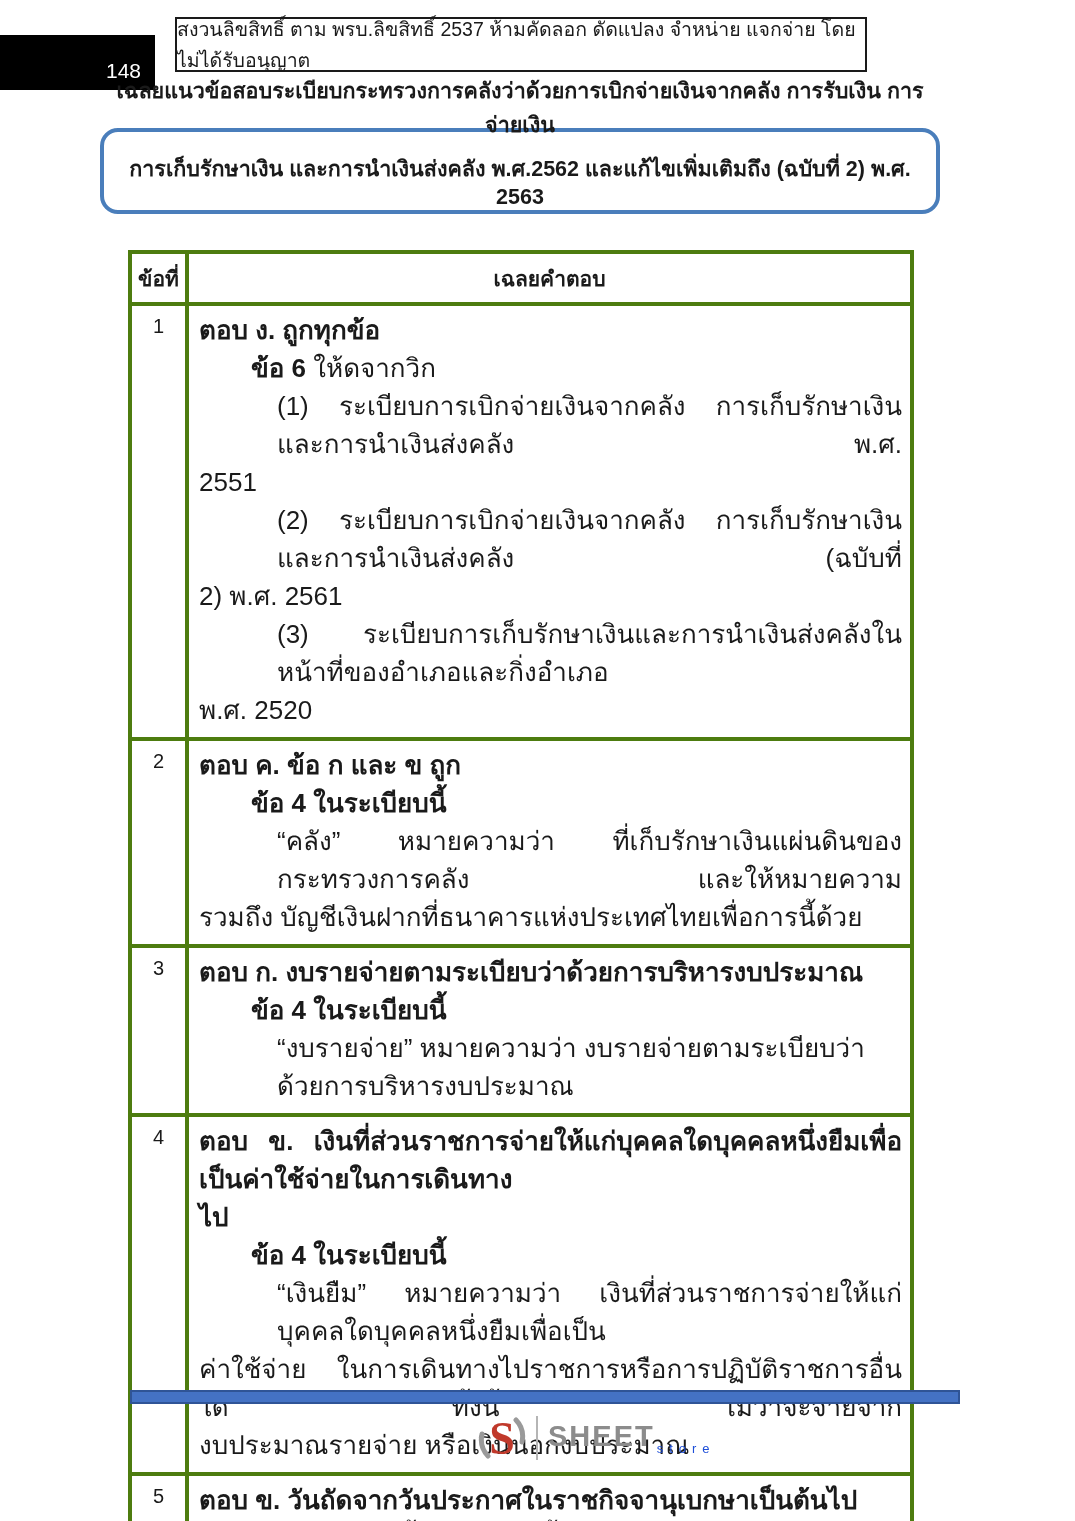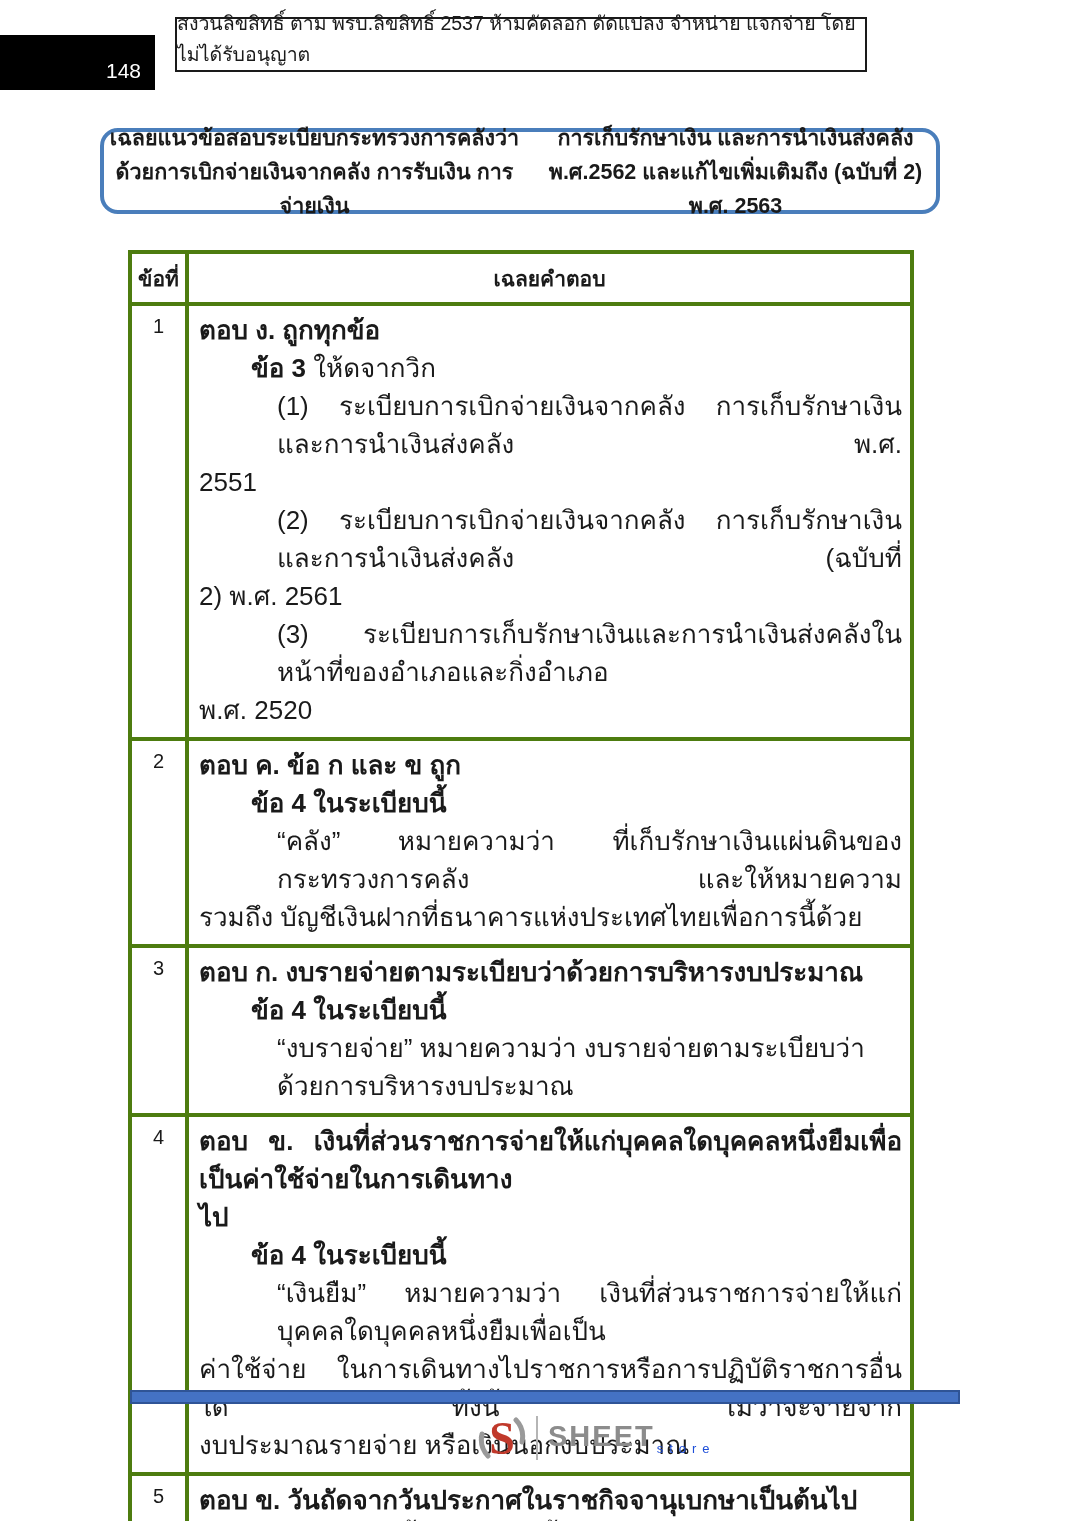--- a/index.html
+++ b/index.html
@@ -9,28 +9,28 @@
   }
   
   .pagenum-block{
     position:absolute;left:0;top:35px;width:155px;height:55px;background:#000;
     display:flex;align-items:flex-end;justify-content:flex-end;
     color:#fff;font-size:21px;padding:0 14px 7px 0;box-sizing:border-box;
   }
   .copyright-box{
     position:absolute;left:175px;top:17px;width:692px;height:55px;
     border:2px solid #1a1a1a;box-sizing:border-box;background:#fff;
-    display:flex;align-items:flex-end;justify-content:center;
+    display:flex;align-items:center;justify-content:center;
     font-size:19.5px;
   }
   
   .title-box{
     position:absolute;left:100px;top:128px;width:840px;height:86px;
     border:4px solid #4a7ebb;border-radius:18px;box-sizing:border-box;background:#fff;
-    display:flex;flex-direction:row;align-items:center;justify-content:flex-end;
+    display:flex;flex-direction:column;align-items:center;justify-content:flex-end;
     gap:10px;font-weight:bold;font-size:21.5px;text-align:center;
   }
   
   table.answers{
     position:absolute;left:128px;top:250px;width:786px;
     border-collapse:collapse;table-layout:fixed;
   }
   table.answers th,table.answers td{
     border:4px solid #4d7c0f;vertical-align:top;box-sizing:border-box;
   }
@@ -88,21 +88,21 @@
     <tr>
       <th>ข้อที่</th>
       <th>เฉลยคำตอบ</th>
     </tr>
   </thead>
   <tbody id="rows-body">
       <tr>
         <td class="qnum">1</td>
         <td class="ans">
           <div class="line i0"><span class="b">ตอบ ง. ถูกทุกข้อ</span></div>
-          <div class="line i1"><span class="b">ข้อ 3 </span><span>ให้ดจากวิก</span></div>
+          <div class="line i1"><span class="b">ข้อ 6 </span><span>ให้ดจากวิก</span></div>
           <div class="line i2 j"><span>(1) ระเบียบการเบิกจ่ายเงินจากคลัง การเก็บรักษาเงินและการนำเงินส่งคลัง พ.ศ.</span></div>
           <div class="line i0"><span>2551</span></div>
           <div class="line i2 j"><span>(2) ระเบียบการเบิกจ่ายเงินจากคลัง การเก็บรักษาเงินและการนำเงินส่งคลัง (ฉบับที่</span></div>
           <div class="line i0"><span>2) พ.ศ. 2561</span></div>
           <div class="line i2 j"><span>(3) ระเบียบการเก็บรักษาเงินและการนำเงินส่งคลังในหน้าที่ของอำเภอและกิ่งอำเภอ</span></div>
           <div class="line i0"><span>พ.ศ. 2520</span></div>
         </td>
       </tr>
       <tr>
         <td class="qnum">2</td>

